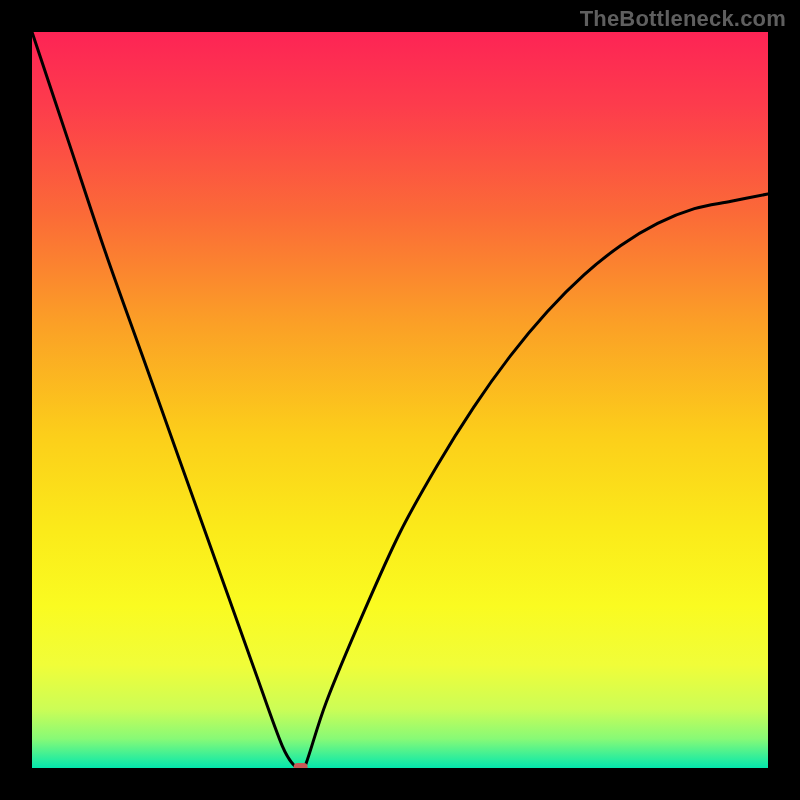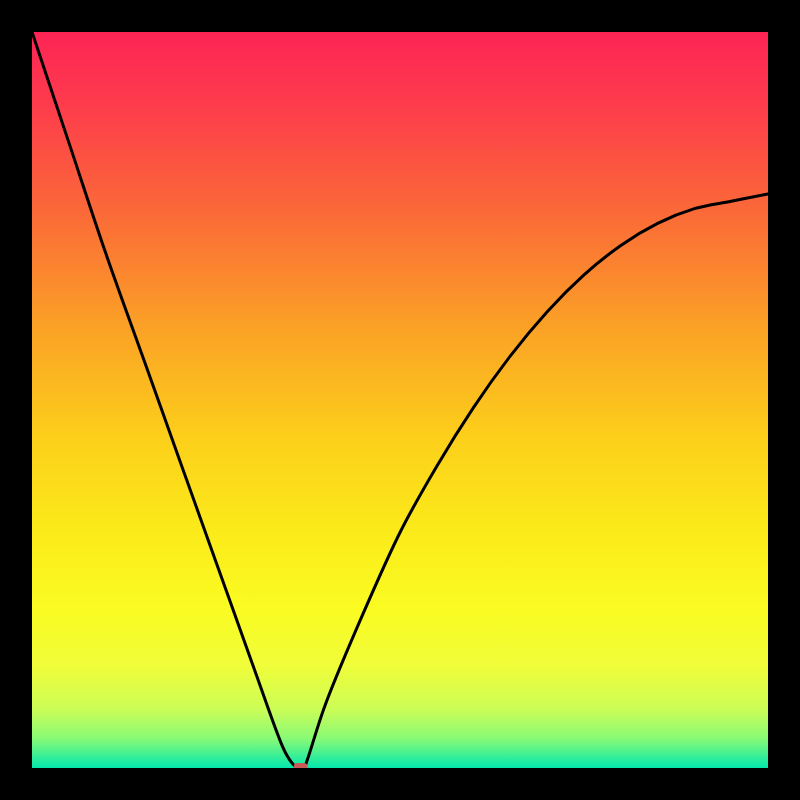--- a/index.html
+++ b/index.html
@@ -37,20 +37,21 @@
   svg {
     display: block;
     width: 736px;
     height: 736px;
   }
 </style>
 </head>
 <body>
 
 <div class="frame">
+  <div class="watermark">TheBottleneck.com</div>
 
   <div class="plot-wrap">
     <svg viewBox="0 0 736 736">
       <defs>
         <linearGradient id="bg-grad" x1="0" y1="0" x2="0" y2="1">
             <stop offset="0%" stop-color="#fd2455"></stop>
             <stop offset="10%" stop-color="#fd3c4c"></stop>
             <stop offset="25%" stop-color="#fb6b37"></stop>
             <stop offset="40%" stop-color="#fba126"></stop>
             <stop offset="55.00000000000001%" stop-color="#fccf1a"></stop>

